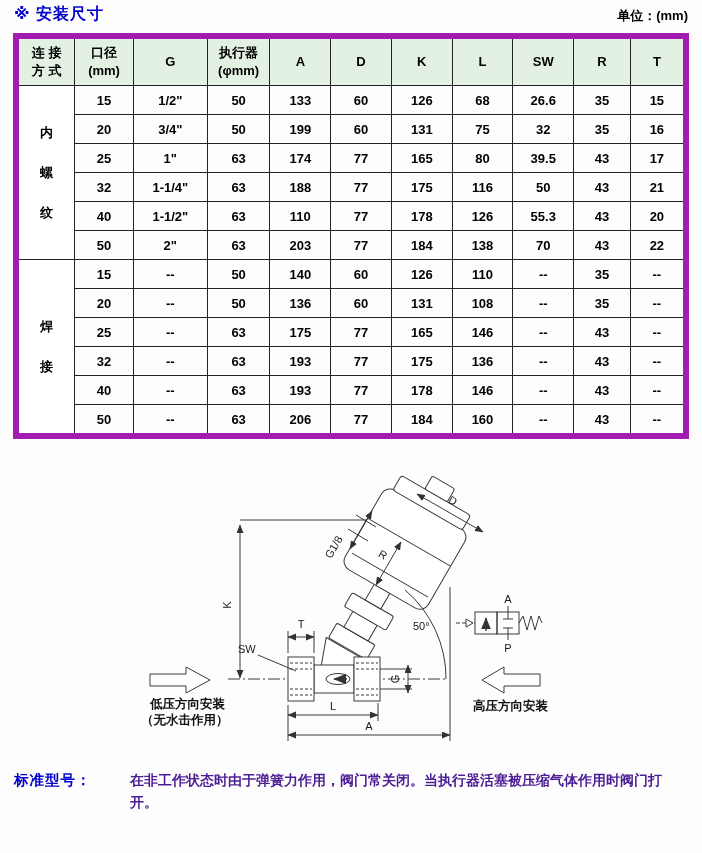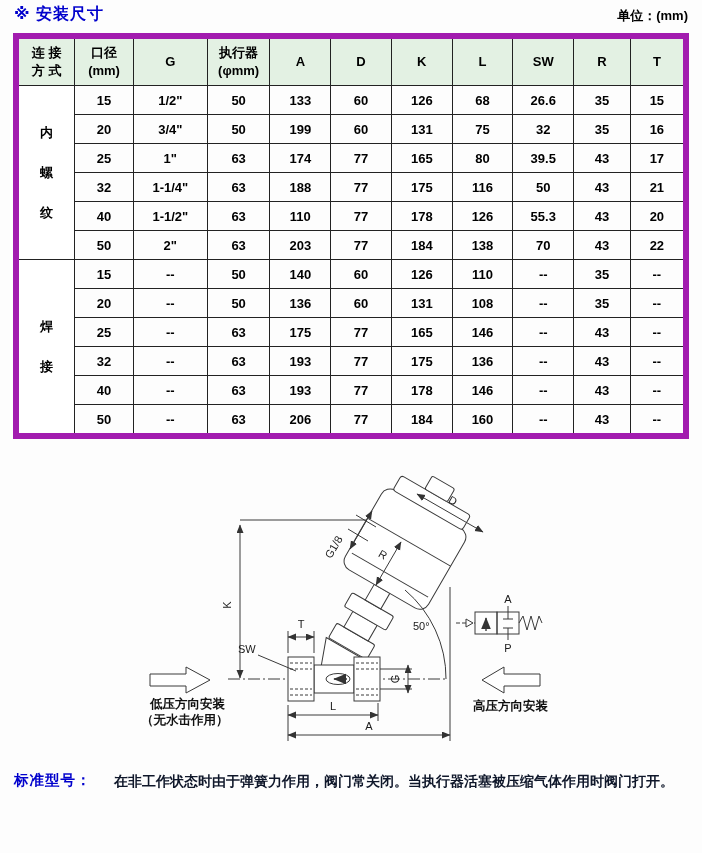--- a/index.html
+++ b/index.html
@@ -31,27 +31,27 @@
     white-space:pre-line; line-height:40px; font-size:14px; font-weight:bold;
     background:#fff;
   }
 
   .diagram-wrap { margin-top:8px; }
   .diagram-wrap svg { display:block; }
   .dimtext { font-size:11px; fill:#1a1a1a; font-weight:normal; }
   .cjk { font-size:12.5px; font-weight:bold; fill:#111; }
 
   .notes { padding:14px 16px 0 14px; }
-  .note-row { display:flex; margin-bottom:13px; }
+  .note-row { display:flex; margin-bottom:13px;gap:16px; }
   .note-label {
     width:100px; flex:0 0 100px; color:#0000cc; font-weight:bold;
     font-size:14.5px; letter-spacing:1px;
   }
   .note-text {
-    width:560px; font-size:14px; font-weight:bold; line-height:1.55; color:#0f172a;
+    width:560px; font-size:14px; font-weight:bold; line-height:1.55; color:#4c1d95;font-family:Liberation Mono, monospace;
   }
 </style>
 </head>
 <body>
 
 <div class="page">
 
   <div class="header-row">
     <span class="title">※ 安装尺寸</span>
     <span class="unit">单位：(mm)</span>

